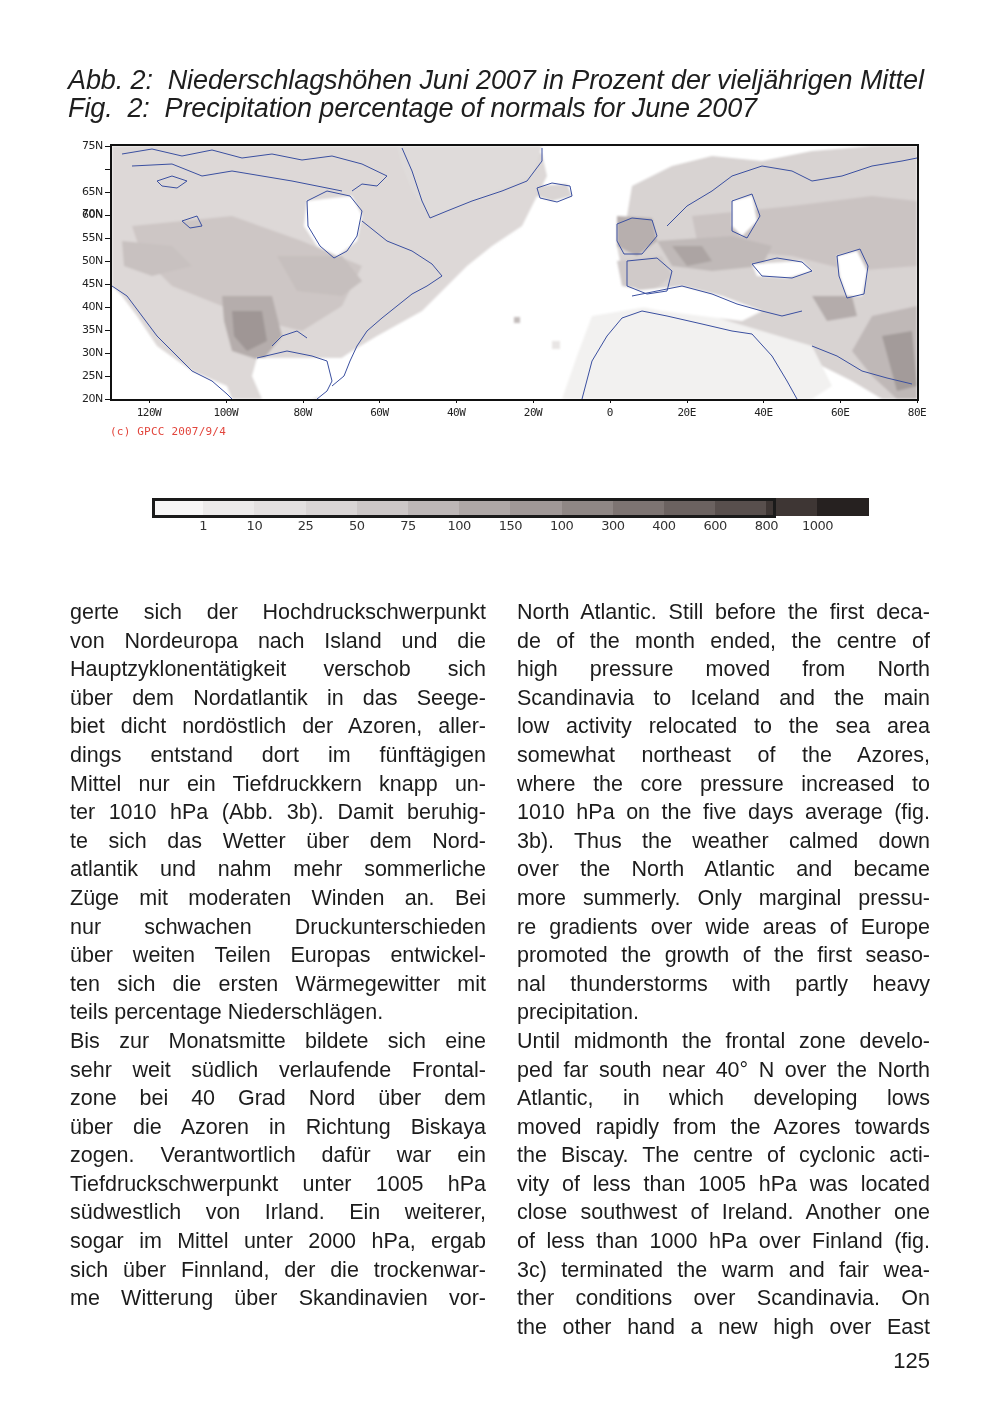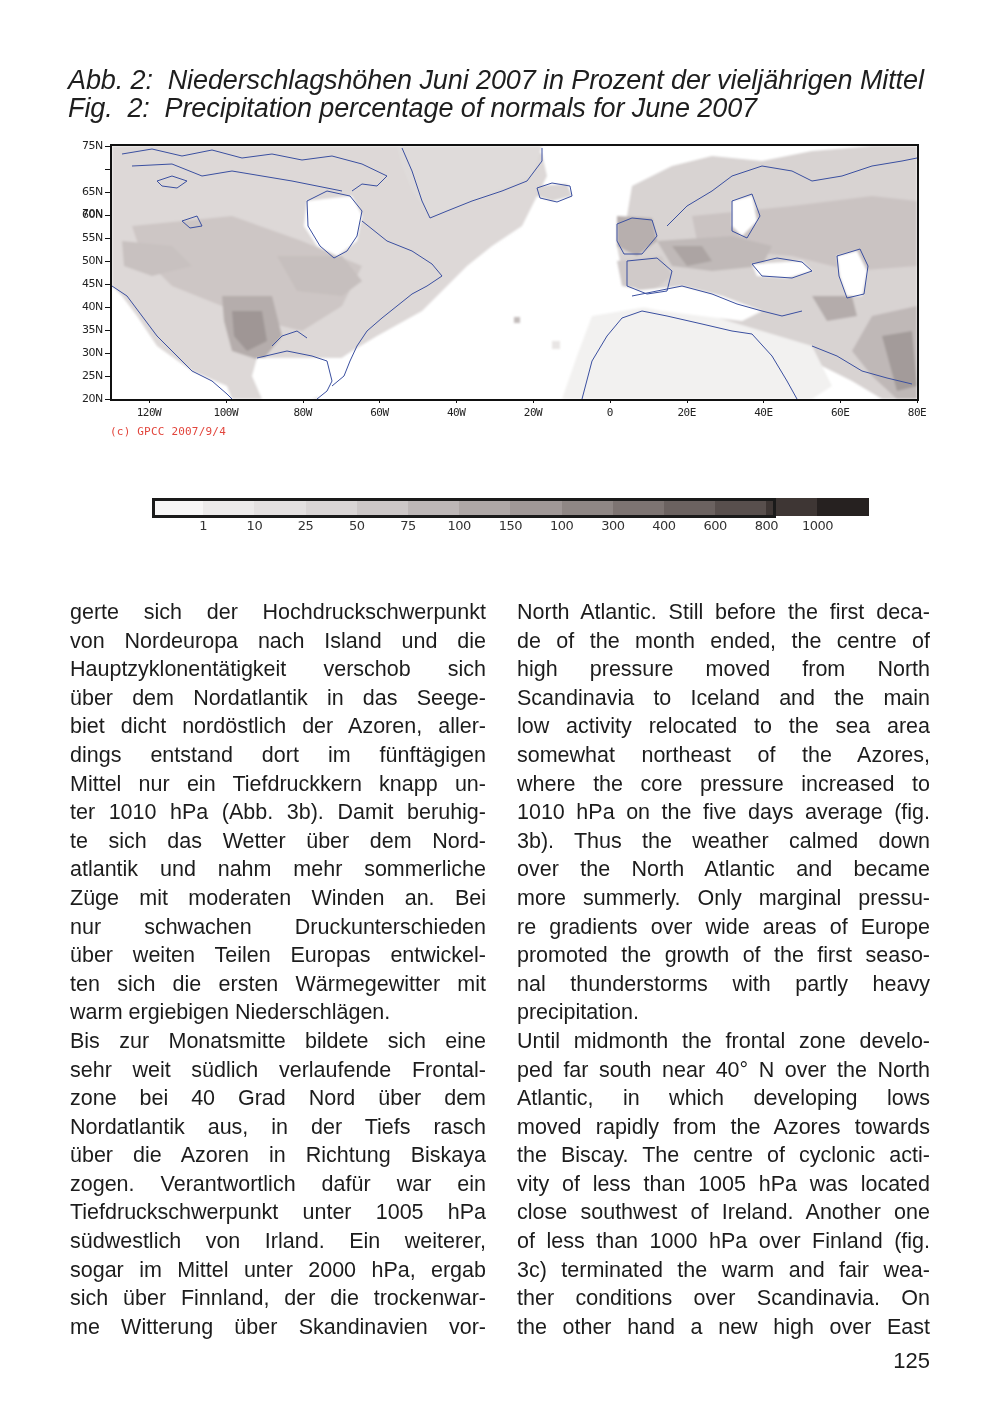--- a/index.html
+++ b/index.html
@@ -210,25 +210,24 @@
     <span class="line">biet dicht nordöstlich der Azoren, aller-</span>
     <span class="line">dings entstand dort im fünftägigen</span>
     <span class="line">Mittel nur ein Tiefdruckkern knapp un-</span>
     <span class="line">ter 1010 hPa (Abb. 3b). Damit beruhig-</span>
     <span class="line">te sich das Wetter über dem Nord-</span>
     <span class="line">atlantik und nahm mehr sommerliche</span>
     <span class="line">Züge mit moderaten Winden an. Bei</span>
     <span class="line">nur schwachen Druckunterschieden</span>
     <span class="line">über weiten Teilen Europas entwickel-</span>
     <span class="line">ten sich die ersten Wärmegewitter mit</span>
-    <span class="line last">warm ergiebigen Niederschlägen.</span>
+    <span class="line last">teils percentage Niederschlägen.</span>
     <span class="line">Bis zur Monatsmitte bildete sich eine</span>
     <span class="line">sehr weit südlich verlaufende Frontal-</span>
     <span class="line">zone bei 40 Grad Nord über dem</span>
-    <span class="line">Nordatlantik aus, in der Tiefs rasch</span>
     <span class="line">über die Azoren in Richtung Biskaya</span>
     <span class="line">zogen. Verantwortlich dafür war ein</span>
     <span class="line">Tiefdruckschwerpunkt unter 1005 hPa</span>
     <span class="line">südwestlich von Irland. Ein weiterer,</span>
     <span class="line">sogar im Mittel unter 2000 hPa, ergab</span>
     <span class="line">sich über Finnland, der die trockenwar-</span>
     <span class="line">me Witterung über Skandinavien vor-</span>
   </div>
 <div id="col-right" class="col">
     <span class="line">North Atlantic. Still before the first deca-</span>

